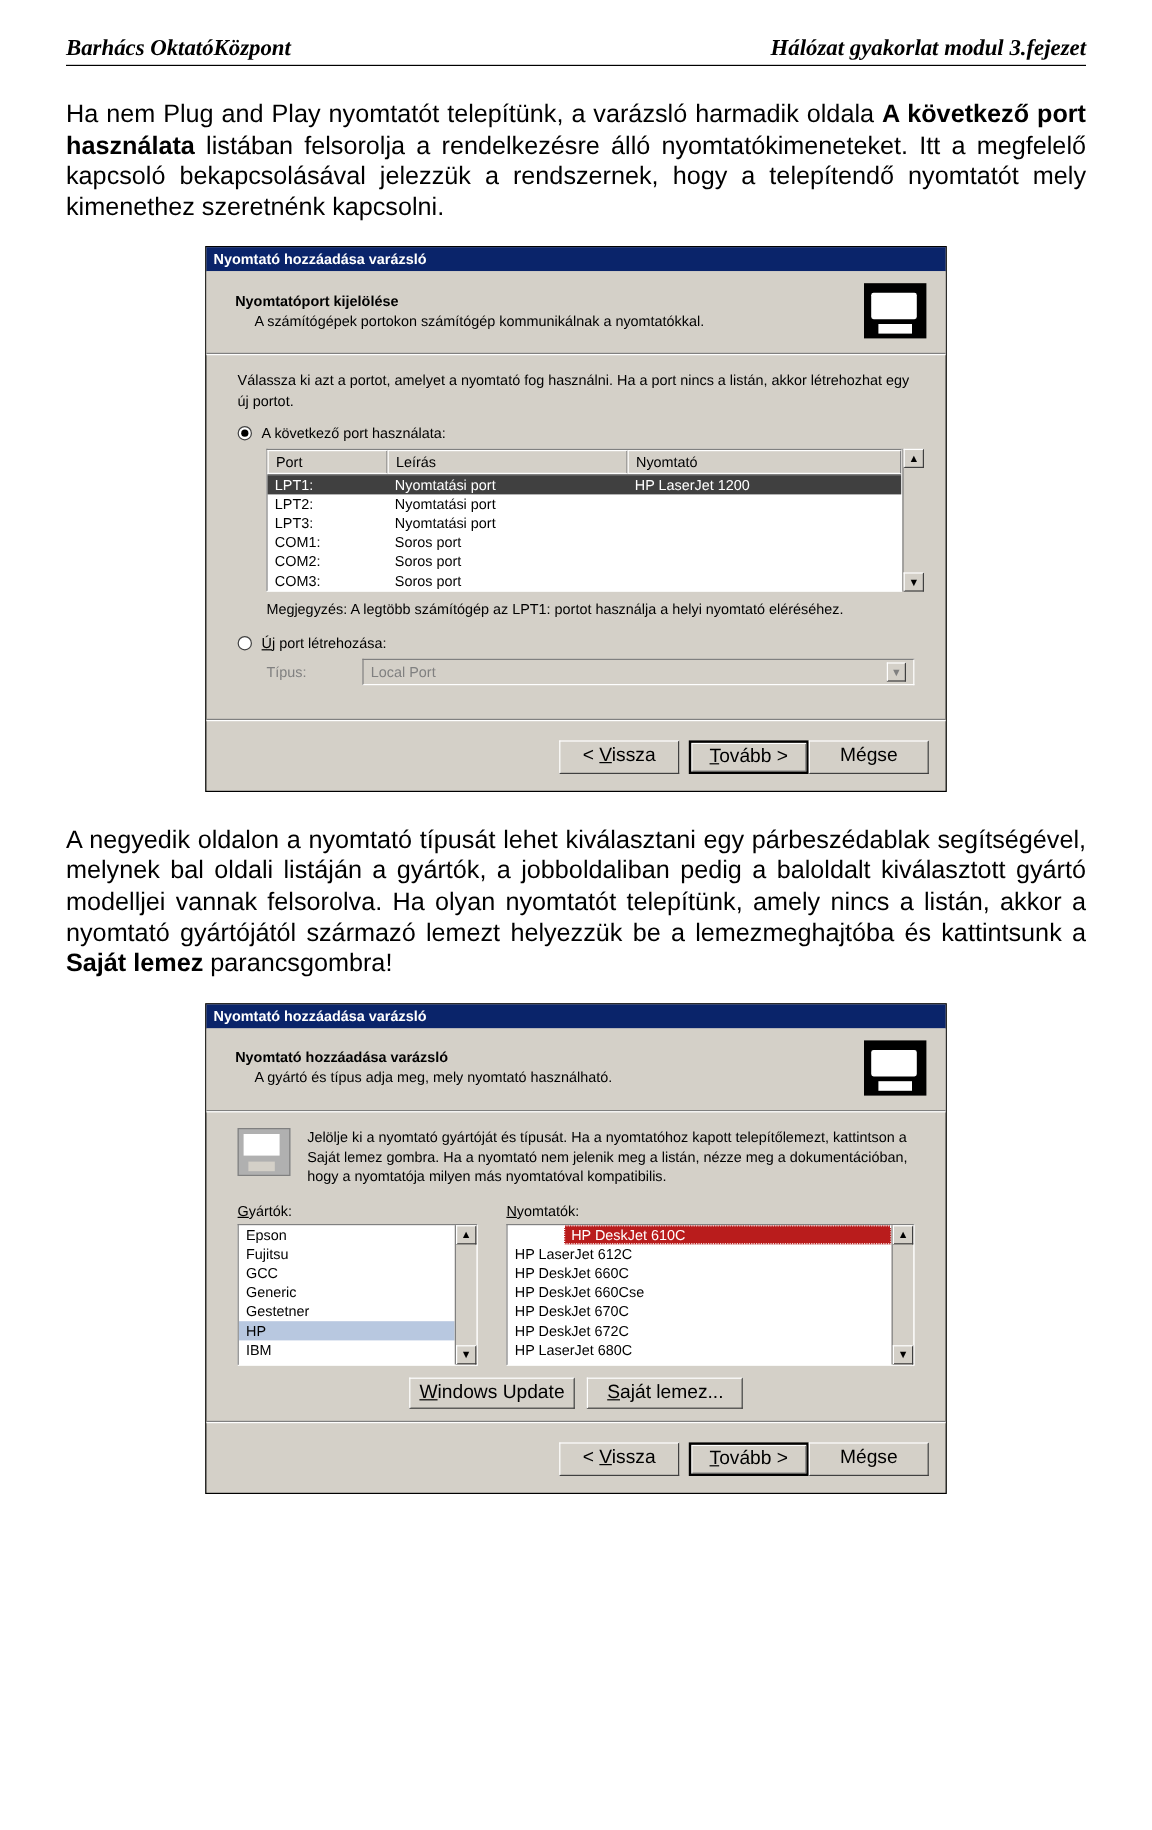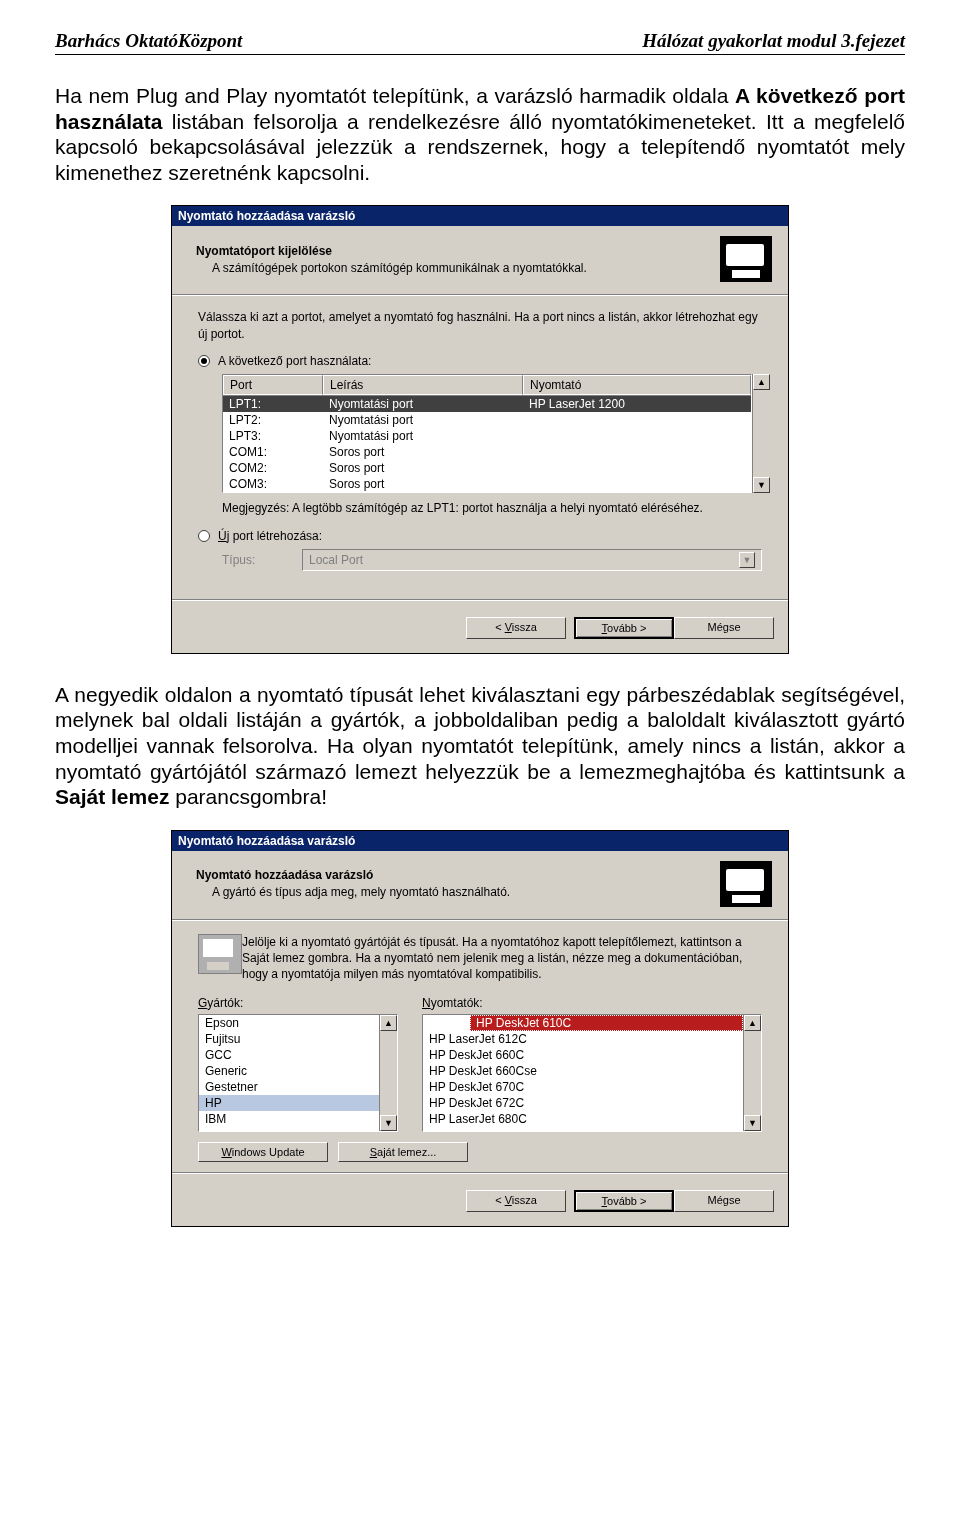--- a/index.html
+++ b/index.html
@@ -171,33 +171,33 @@
   .btn-row {
     display: flex; justify-content: flex-end;
     padding: 10px 14px 14px 14px; gap: 8px;
   }
   .btn {
     min-width: 100px; padding: 3px 8px;
     background: #d4d0c8;
     border: 1px solid #fff;
     border-right-color: #404040; border-bottom-color: #404040;
     text-align: center;
-    font-family: Tahoma, sans-serif; font-size: 11px;
+    font-family: Tahoma, sans-serif; font-size: 16px;
   }
   .btn.default {
     border: 2px solid #000;
     box-shadow: inset 1px 1px 0 #fff, inset -1px -1px 0 #808080;
   }
   .btn-row.tight { gap: 0; }
   .btn-row.tight .btn + .btn { margin-left: 8px; }
   .btn-row.tight .pair { display: flex; gap: 0; }
   .btn-row.tight .pair .btn:first-child { margin-right: 0; }
 
   
-  .msg-row { display: flex; padding: 14px 26px 8px 26px; }
+  .msg-row { display: flex; padding: 14px 26px 8px 26px; gap: 14px; }
   .msg-row .picon {
     width: 44px; height: 40px; flex-shrink: 0;
     background: #b0b0b0;
     border: 1px solid #808080;
     position: relative;
   }
   .msg-row .picon::before {
     content: "";
     position: absolute; left: 4px; top: 4px;
     width: 30px; height: 18px; background: #fff;
@@ -216,21 +216,21 @@
     border-top-color: #808080; border-left-color: #808080;
     background: #fff;
     height: 118px;
   }
   .list-items { flex: 1; overflow: hidden; }
   .li { padding: 1px 6px; }
   .li.sel { background: #b91c1c; color: #fff; margin-left: 47px; }
   .li.sel.dotted { outline: 1px dotted #fff; outline-offset: -1px; }
   .li.hl { background: #b8c8e0; }
   .aux-btn-row {
-    display: flex; justify-content: flex-start;
+    display: flex; justify-content: center;
     padding: 8px 26px 4px 26px; gap: 10px;
   }
   .aux-btn-row .btn { min-width: 130px; }
 </style>
 </head>
 <body>
 
 <div class="page">
   <div class="header-row">
     <span>Barhács OktatóKözpont</span>

